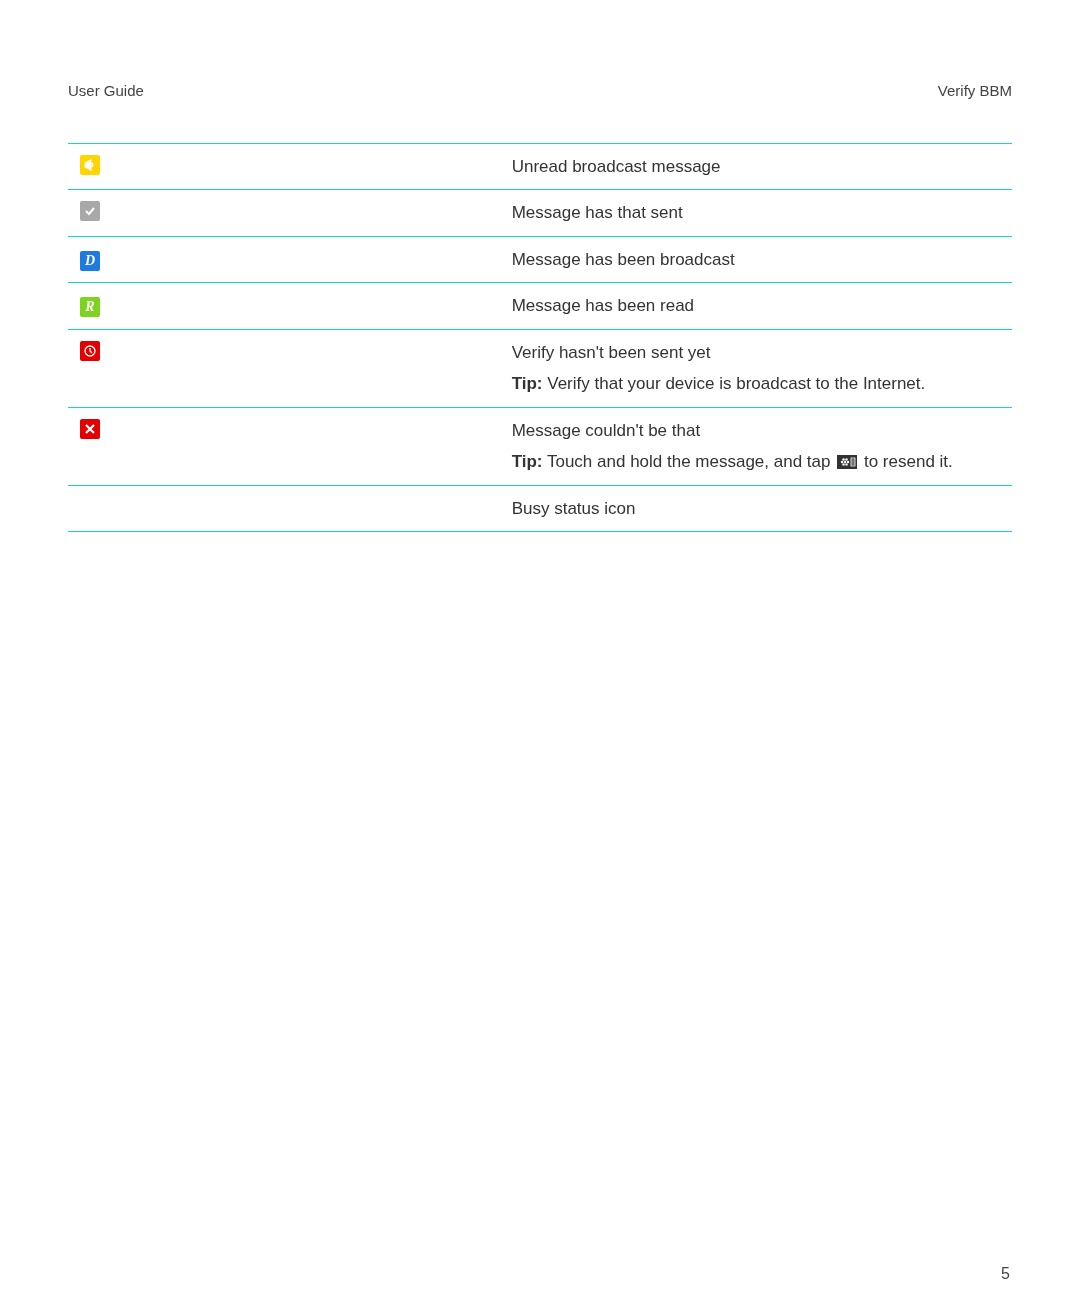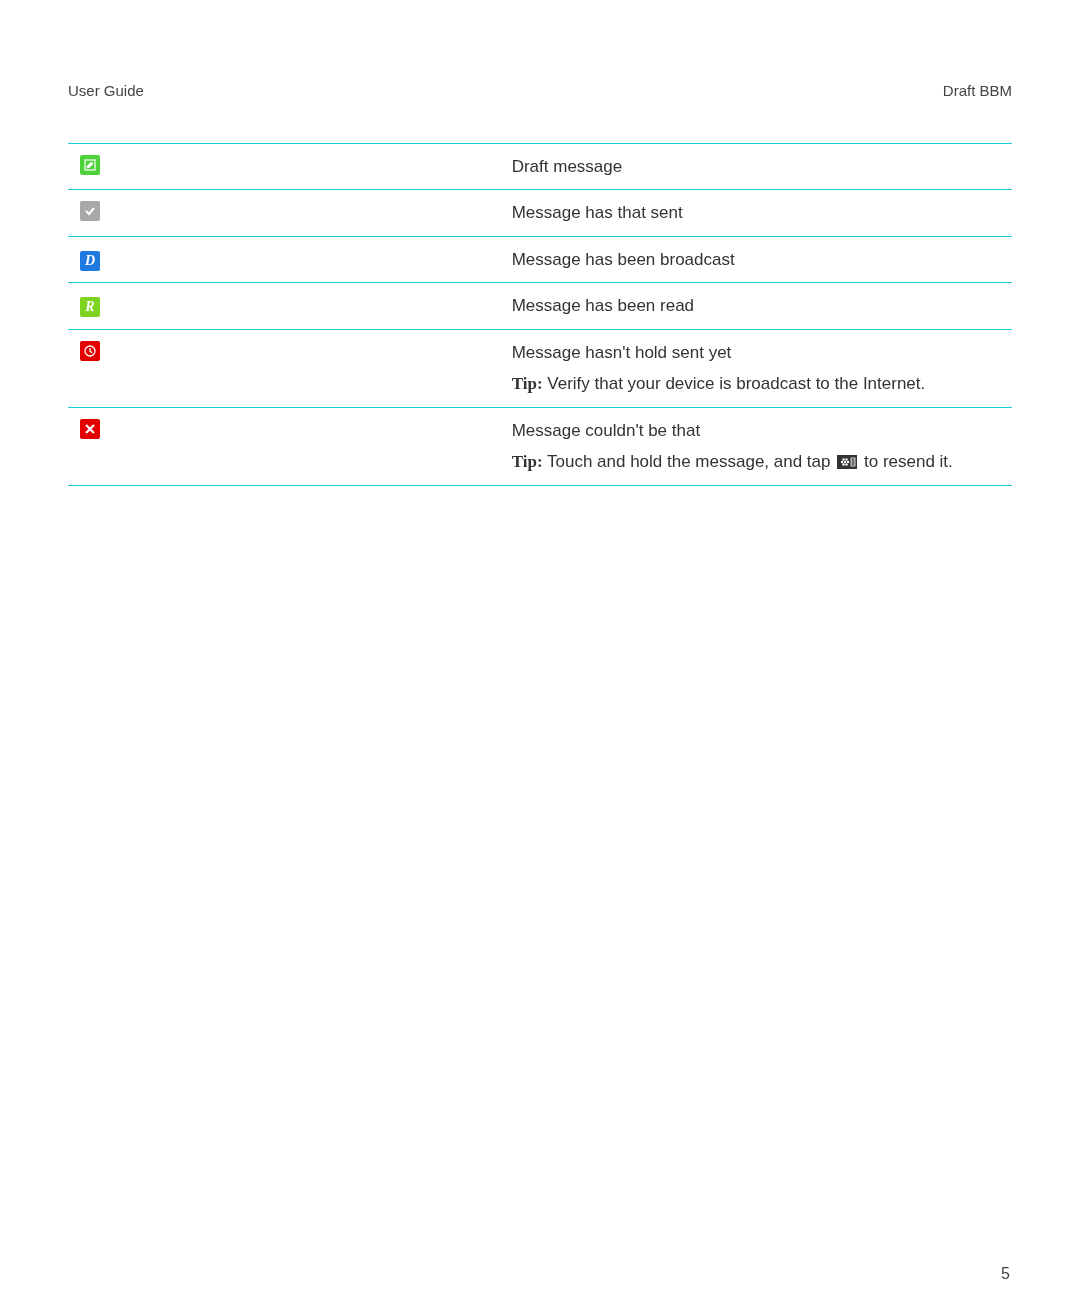--- a/index.html
+++ b/index.html
@@ -82,21 +82,21 @@
   }
   .letter {
     color: #fff;
     font-weight: bold;
     font-style: italic;
     font-size: 14px;
     line-height: 1;
     font-family: Georgia, "Times New Roman", serif;
   }
   .tip-line { margin-top: 6px; }
-  .tip-label { font-weight: bold; font-family: Liberation Serif, serif; }
+  .tip-label { font-weight: bold; }
   .inline-icon {
     display: inline-flex;
     vertical-align: middle;
     width: 20px;
     height: 14px;
     margin: 0 2px;
     position: relative;
     top: -1px;
   }
   .page-number {
@@ -108,40 +108,41 @@
   }
   svg { display: block; }
 </style>
 </head>
 <body>
 
 <div class="page">
 
   <div class="header">
     <span>User Guide</span>
-    <span>Draft BBM</span>
+    <span>Verify BBM</span>
   </div>
 
   <table class="icon-table">
 
     <tbody>
-
-    <tr>
-      <td class="icon-cell">
-        <span class="icon-box bg-green">
-          <svg width="14" height="14" viewBox="0 0 14 14">
-                <rect x="2" y="2" width="10" height="10" fill="none" stroke="#fff" stroke-width="1.2"></rect>
-                <path d="M4 10 L10 4 M4 10 L4 8 L8 4 L10 6 L6 10 Z" fill="#fff" stroke="#fff" stroke-width="0.5"></path>
-              </svg>
-        </span>
-      </td>
-      <td class="desc-cell">
-        <span>Draft message</span>
-      </td>
-    </tr>
+        <tr>
+      <td class="icon-cell">
+        <span class="icon-box bg-yellow">
+          <svg width="14" height="14" viewBox="0 0 14 14">
+                <path d="M2 5 L8 2 L8 12 L2 9 Z M9 5 A3 3 0 0 1 9 9" fill="none" stroke="#fff" stroke-width="1.2"></path>
+                <path d="M2 5 L8 2 L8 12 L2 9 Z" fill="#fff" opacity="0.2"></path>
+                <path d="M3 5 L8 2.5 L8 11.5 L3 9 Z" fill="#fff"></path>
+              </svg>
+        </span>
+      </td>
+      <td class="desc-cell">
+        <span>Unread broadcast message</span>
+      </td>
+    </tr>
+
 
     <tr>
       <td class="icon-cell">
         <span class="icon-box bg-gray">
           <svg width="14" height="14" viewBox="0 0 14 14">
                 <path d="M3 7 L6 10 L11 4" fill="none" stroke="#fff" stroke-width="2"></path>
               </svg>
         </span>
       </td>
       <td class="desc-cell">
@@ -174,21 +175,21 @@
     <tr>
       <td class="icon-cell">
         <span class="icon-box bg-red">
           <svg width="14" height="14" viewBox="0 0 14 14">
                 <circle cx="7" cy="7" r="5" fill="none" stroke="#fff" stroke-width="1.3"></circle>
                 <path d="M7 4 L7 7 L9 9" fill="none" stroke="#fff" stroke-width="1.3"></path>
               </svg>
         </span>
       </td>
       <td class="desc-cell">
-        <div>Message hasn't hold sent yet</div>
+        <div>Verify hasn't been sent yet</div>
         <div class="tip-line">
           <span class="tip-label">Tip:</span>
           <span>Verify that your device is broadcast to the Internet.</span>
         </div>
       </td>
     </tr>
 
     <tr>
       <td class="icon-cell">
         <span class="icon-box bg-red">
@@ -215,18 +216,26 @@
                   <line x1="14" y1="5" x2="18" y2="5" stroke="#fff" stroke-width="0.6"></line>
                   <line x1="14" y1="7" x2="18" y2="7" stroke="#fff" stroke-width="0.6"></line>
                   <line x1="14" y1="9" x2="18" y2="9" stroke="#fff" stroke-width="0.6"></line>
                 </svg>
           </span>
           <span>to resend it.</span>
         </div>
       </td>
     </tr>
 
+    <tr>
+      <td class="icon-cell">
+        <span class="busy-icon"></span>
+      </td>
+      <td class="desc-cell">
+        <span>Busy status icon</span>
+      </td>
+    </tr>
 
   </tbody>
     </table>
 
   <div class="page-number">5</div>
 </div>
 
 </body></html>

